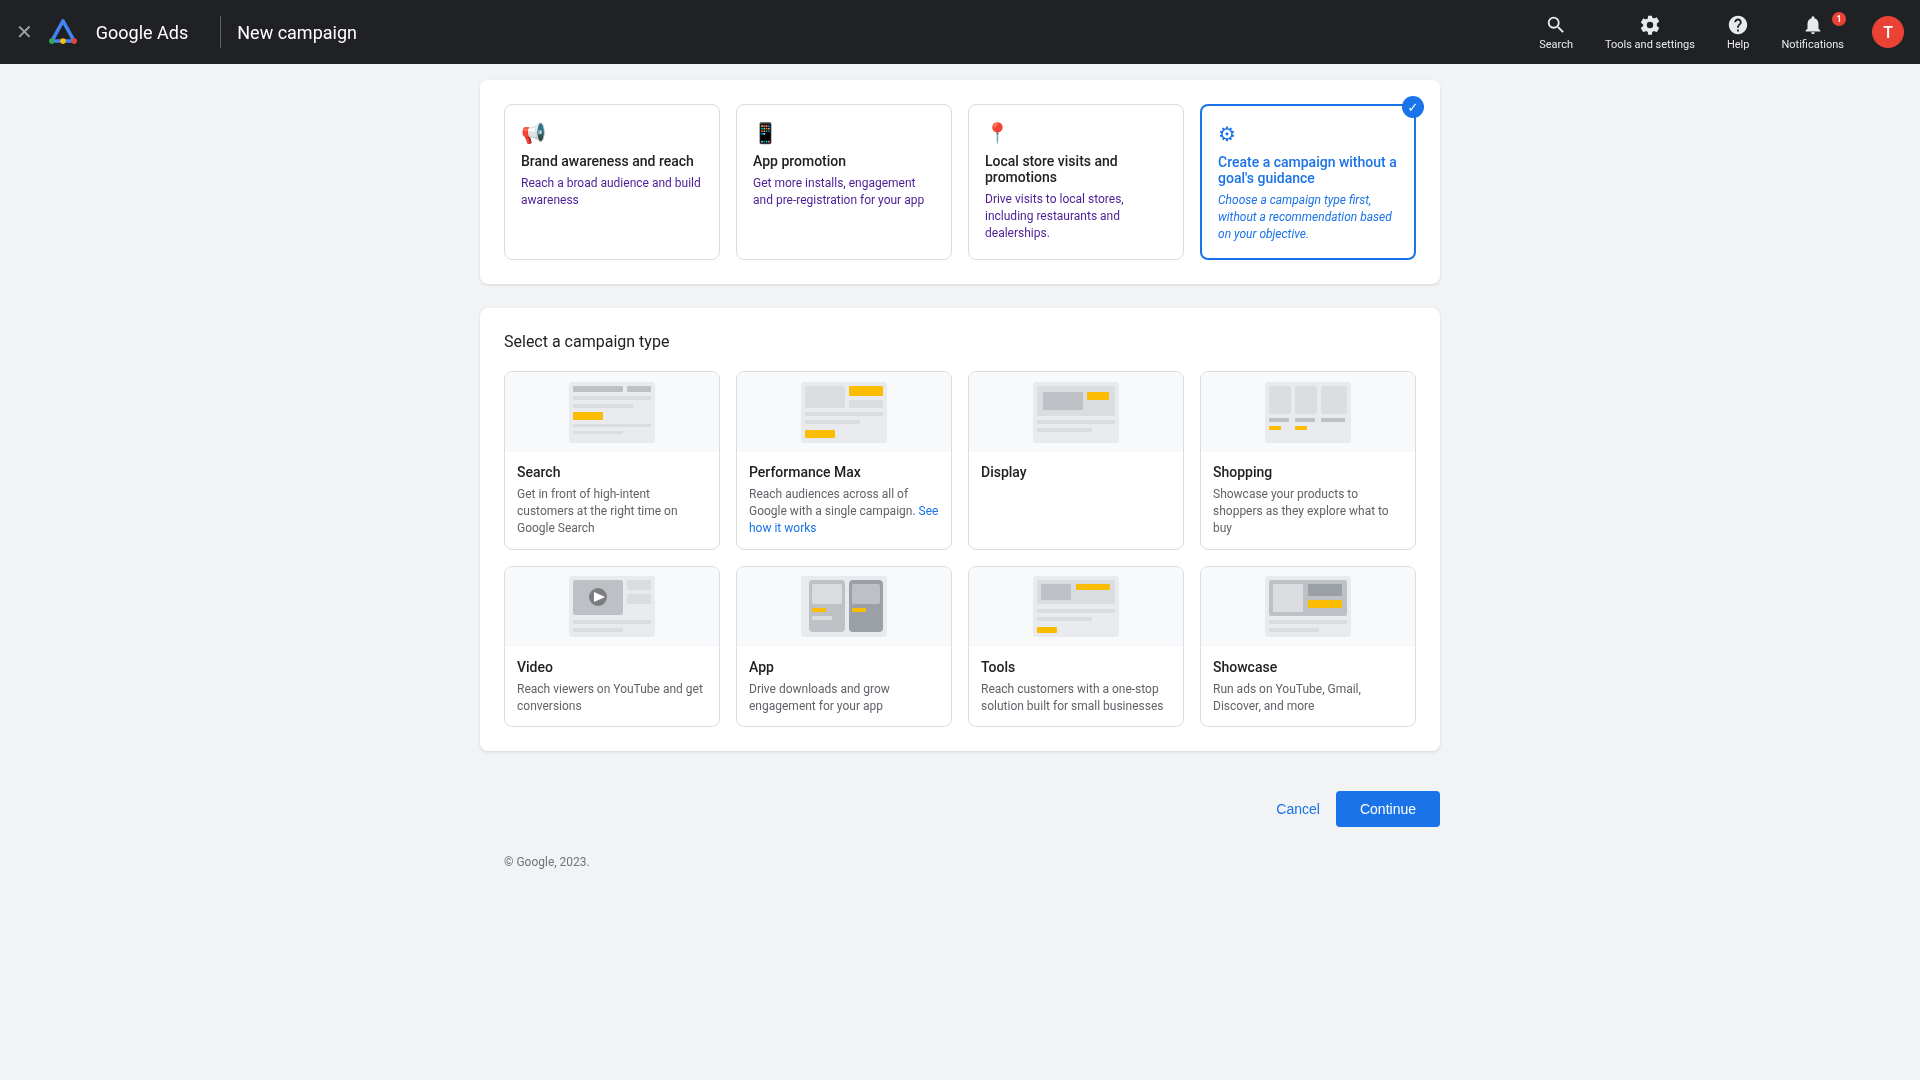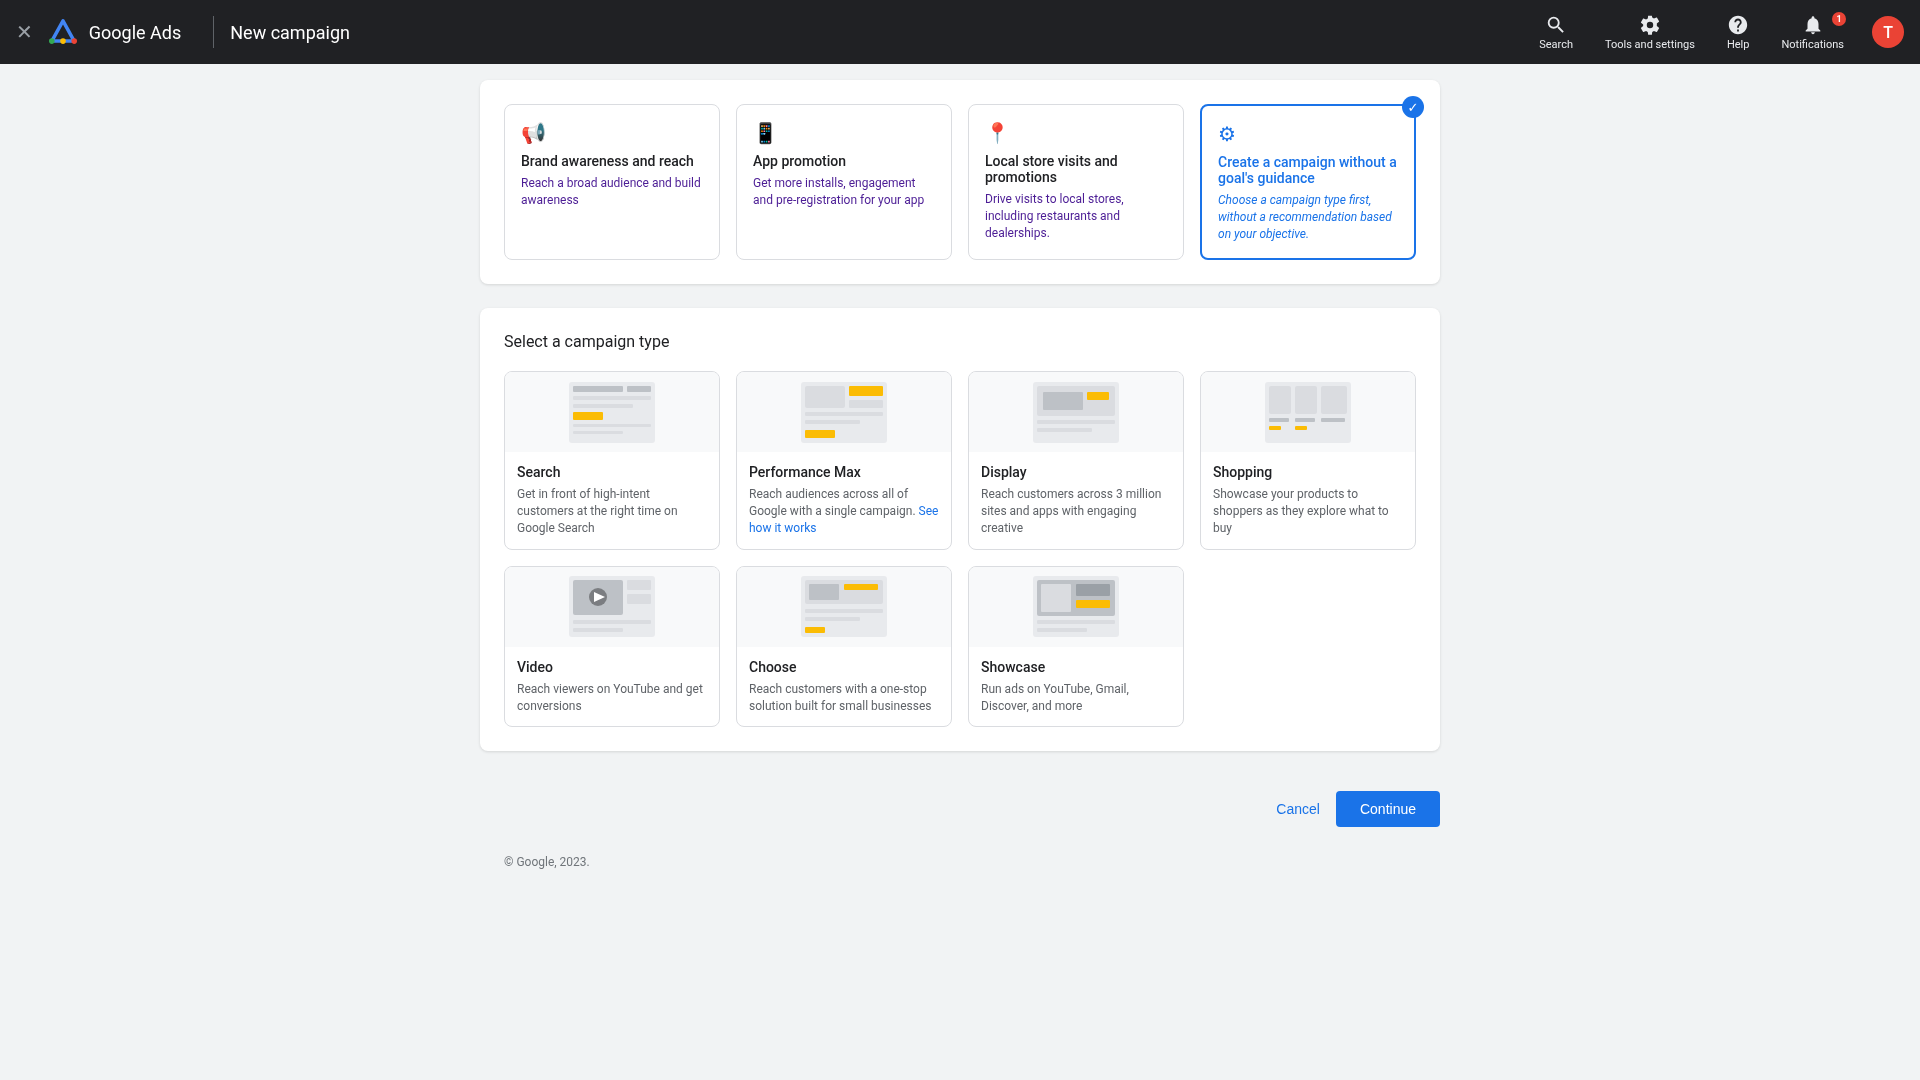--- a/index.html
+++ b/index.html
@@ -26,21 +26,21 @@
     }
     .header-close {
       color: #9aa0a6;
       font-size: 20px;
       cursor: pointer;
       margin-right: 16px;
     }
     .header-logo {
       display: flex;
       align-items: center;
-      gap: 12px;
+      gap: 19px;
     }
     .google-logo {
       width: 28px;
       height: 28px;
     }
     .header-brand {
       color: #ffffff;
       font-size: 18px;
       font-weight: 400;
       margin-right: 16px;
@@ -388,21 +388,20 @@
             <rect x="2" y="2" width="86" height="61" rx="3" fill="#e8eaed"></rect>
             <rect x="6" y="6" width="78" height="30" rx="2" fill="#dadce0"></rect>
             <rect x="12" y="12" width="40" height="18" rx="1" fill="#bdc1c6"></rect>
             <rect x="56" y="12" width="22" height="8" rx="1" fill="#fbbc04"></rect>
             <rect x="6" y="40" width="78" height="4" rx="1" fill="#dadce0"></rect>
             <rect x="6" y="48" width="55" height="4" rx="1" fill="#dadce0"></rect>
           </svg>
         </div>
         <div class="campaign-card-body">
           <div class="campaign-card-title">Display</div>
-          <div class="campaign-card-desc">Reach customers across 3 million sites and apps with engaging creative</div>
         </div>
       </div>
 
       <div class="campaign-card">
         <div class="campaign-card-preview">
           <svg width="90" height="65" viewBox="0 0 90 65">
             <rect x="2" y="2" width="86" height="61" rx="3" fill="#e8eaed"></rect>
             <rect x="6" y="6" width="22" height="28" rx="2" fill="#dadce0"></rect>
             <rect x="32" y="6" width="22" height="28" rx="2" fill="#dadce0"></rect>
             <rect x="58" y="6" width="26" height="28" rx="2" fill="#dadce0"></rect>
@@ -432,36 +431,54 @@
             <rect x="6" y="46" width="78" height="4" rx="1" fill="#dadce0"></rect>
             <rect x="6" y="54" width="50" height="4" rx="1" fill="#dadce0"></rect>
           </svg>
         </div>
         <div class="campaign-card-body">
           <div class="campaign-card-title">Video</div>
           <div class="campaign-card-desc">Reach viewers on YouTube and get conversions</div>
         </div>
       </div>
 
+      <div class="campaign-card">
+        <div class="campaign-card-preview">
+          <svg width="90" height="65" viewBox="0 0 90 65">
+            <rect x="2" y="2" width="86" height="61" rx="3" fill="#e8eaed"></rect>
+            <rect x="10" y="6" width="36" height="52" rx="4" fill="#bdc1c6"></rect>
+            <rect x="13" y="10" width="30" height="20" rx="2" fill="#dadce0"></rect>
+            <rect x="13" y="34" width="14" height="4" rx="1" fill="#fbbc04"></rect>
+            <rect x="13" y="42" width="20" height="4" rx="1" fill="#dadce0"></rect>
+            <rect x="50" y="6" width="34" height="52" rx="4" fill="#9aa0a6"></rect>
+            <rect x="53" y="10" width="28" height="20" rx="2" fill="#bdc1c6"></rect>
+            <rect x="53" y="34" width="14" height="4" rx="1" fill="#fbbc04"></rect>
+          </svg>
+        </div>
+        <div class="campaign-card-body">
+          <div class="campaign-card-title">App</div>
+          <div class="campaign-card-desc">Drive downloads and grow engagement for your app</div>
+        </div>
+      </div>
 
       <div class="campaign-card">
         <div class="campaign-card-preview">
           <svg width="90" height="65" viewBox="0 0 90 65">
             <rect x="2" y="2" width="86" height="61" rx="3" fill="#e8eaed"></rect>
             <rect x="6" y="6" width="78" height="24" rx="2" fill="#dadce0"></rect>
             <rect x="10" y="10" width="30" height="16" rx="1" fill="#bdc1c6"></rect>
             <rect x="45" y="10" width="34" height="6" rx="1" fill="#fbbc04"></rect>
             <rect x="45" y="20" width="34" height="6" rx="1" fill="#dadce0"></rect>
             <rect x="6" y="35" width="78" height="4" rx="1" fill="#dadce0"></rect>
             <rect x="6" y="43" width="55" height="4" rx="1" fill="#dadce0"></rect>
             <rect x="6" y="53" width="20" height="6" rx="1" fill="#fbbc04"></rect>
           </svg>
         </div>
         <div class="campaign-card-body">
-          <div class="campaign-card-title">Choose</div>
+          <div class="campaign-card-title">Tools</div>
           <div class="campaign-card-desc">Reach customers with a one-stop solution built for small businesses</div>
         </div>
       </div>
 
       <div class="campaign-card">
         <div class="campaign-card-preview">
           <svg width="90" height="65" viewBox="0 0 90 65">
             <rect x="2" y="2" width="86" height="61" rx="3" fill="#e8eaed"></rect>
             <rect x="6" y="6" width="78" height="36" rx="2" fill="#bdc1c6"></rect>
             <rect x="10" y="10" width="30" height="28" rx="1" fill="#dadce0"></rect>

